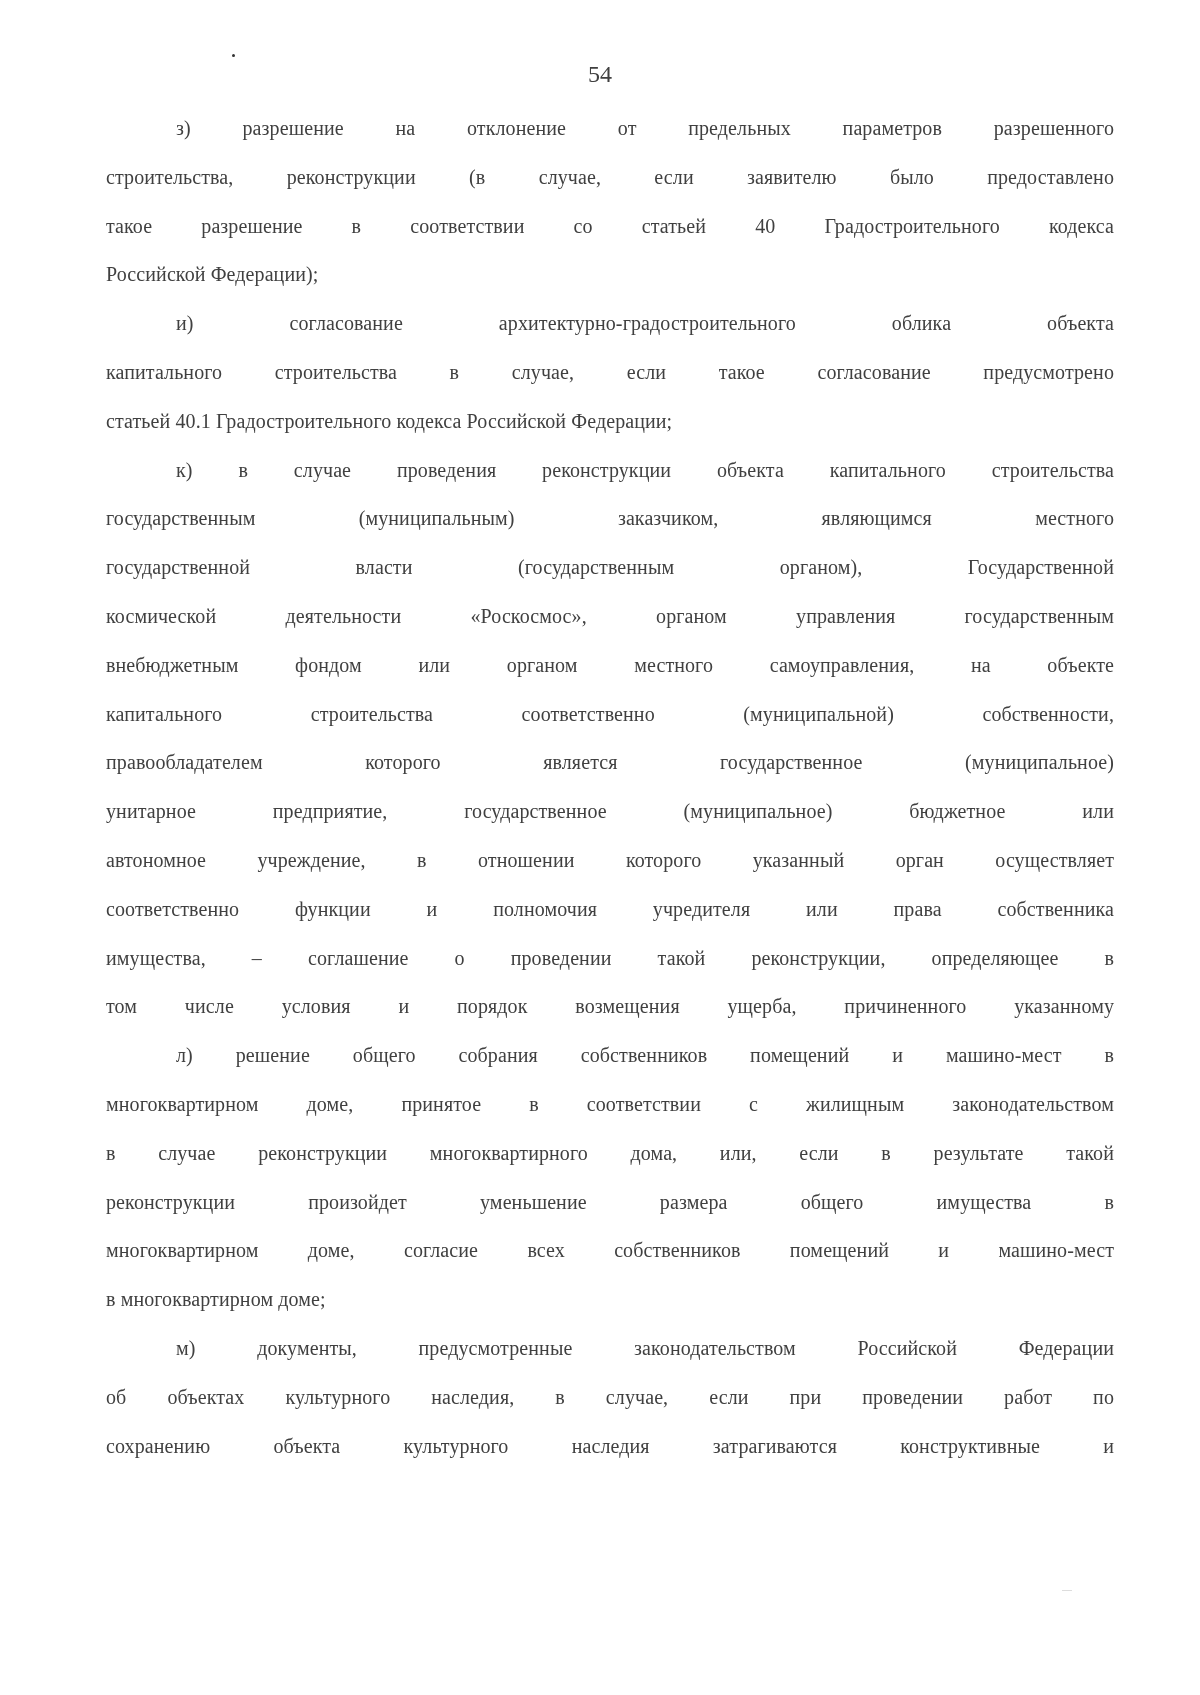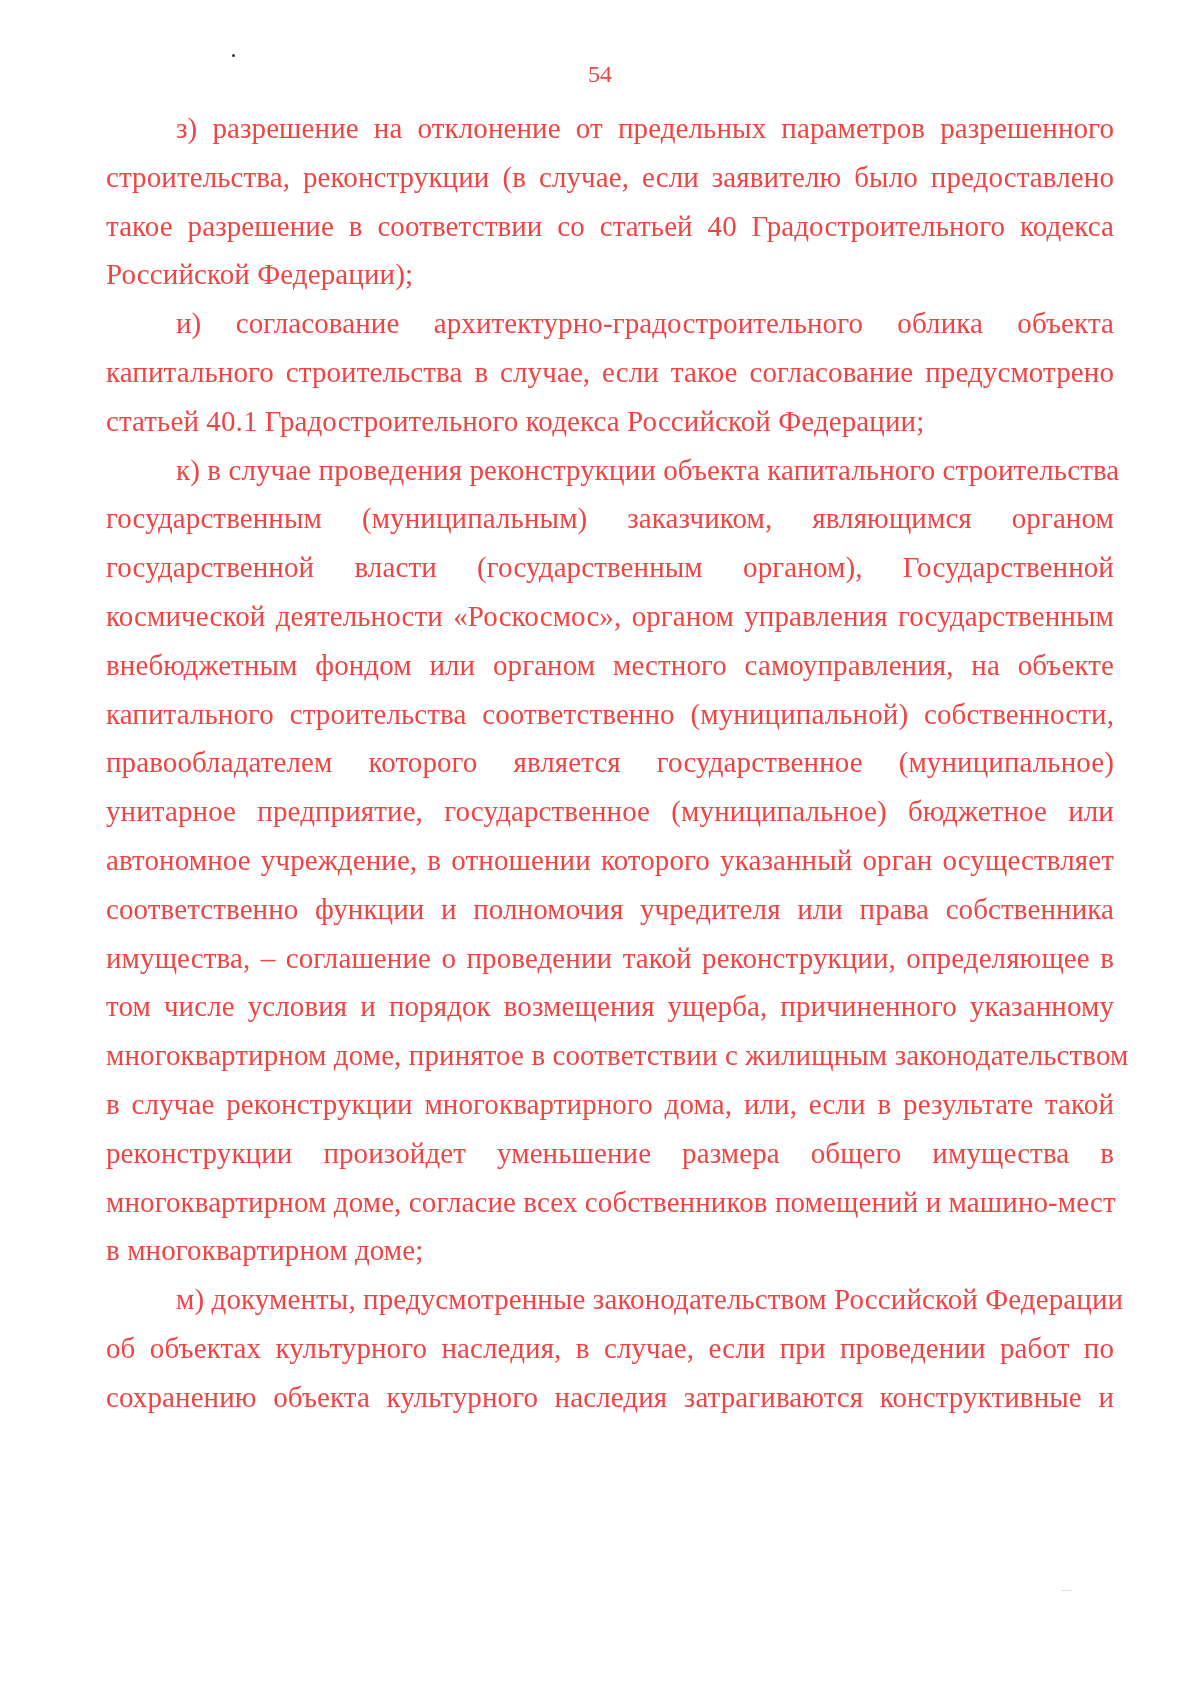--- a/index.html
+++ b/index.html
@@ -1,29 +1,29 @@
 <!DOCTYPE html>
 <html><head>
 <meta charset="utf-8">
 <style>
   html, body { margin: 0; padding: 0; background: #ffffff; }
   body { width: 1200px; height: 1695px; position: relative; overflow: hidden; }
   .page {
     position: absolute; left: 0; top: 0; width: 1200px; height: 1695px;
-    background: #ffffff; color: #ef4444;
+    background: #ffffff; color: #404040;
     font-family: "Liberation Serif", "DejaVu Serif", serif;
   }
   .dot { position: absolute; left: 232px; top: 54px; width: 3px; height: 3px; background: #333; border-radius: 50%; }
   .page-number {
     position: absolute; left: 0; width: 1200px; top: 60px; text-align: center;
     font-size: 24px; line-height: 28px;
   }
   .body-text { position: absolute; left: 106px; top: 104px; width: 1008px; }
   .line {
-    font-size: 29px; line-height: 48.8px; height: 48.8px; white-space: nowrap;
+    font-size: 20px; line-height: 48.8px; height: 48.8px; white-space: nowrap;
     text-align: justify; text-align-last: justify; letter-spacing: 0.1px;
   }
   .line.first { padding-left: 70px; }
   .line.last { text-align-last: left; }
   .corner-mark { position: absolute; left: 1062px; top: 1590px; width: 10px; height: 1px; background: #ddd; }
 </style>
 </head>
 <body>
 
 <div class="page">
@@ -40,34 +40,35 @@
     </div>
 
     <div>
       <div class="line first">и) согласование архитектурно-градостроительного облика объекта</div>
       <div class="line">капитального строительства в случае, если такое согласование предусмотрено</div>
       <div class="line last">статьей 40.1 Градостроительного кодекса Российской Федерации;</div>
     </div>
 
     <div>
       <div class="line first">к) в случае проведения реконструкции объекта капитального строительства</div>
-      <div class="line">государственным (муниципальным) заказчиком, являющимся органом</div>
+      <div class="line">государственным (муниципальным) заказчиком, являющимся местного</div>
       <div class="line">государственной власти (государственным органом), Государственной</div>
       <div class="line">космической деятельности «Роскосмос», органом управления государственным</div>
       <div class="line">внебюджетным фондом или органом местного самоуправления, на объекте</div>
       <div class="line">капитального строительства соответственно (муниципальной) собственности,</div>
       <div class="line">правообладателем которого является государственное (муниципальное)</div>
       <div class="line">унитарное предприятие, государственное (муниципальное) бюджетное или</div>
       <div class="line">автономное учреждение, в отношении которого указанный орган осуществляет</div>
       <div class="line">соответственно функции и полномочия учредителя или права собственника</div>
       <div class="line">имущества, – соглашение о проведении такой реконструкции, определяющее в</div>
       <div class="line">том числе условия и порядок возмещения ущерба, причиненного указанному</div>
     </div>
 
     <div>
+      <div class="line first">л) решение общего собрания собственников помещений и машино-мест в</div>
       <div class="line">многоквартирном доме, принятое в соответствии с жилищным законодательством</div>
       <div class="line">в случае реконструкции многоквартирного дома, или, если в результате такой</div>
       <div class="line">реконструкции произойдет уменьшение размера общего имущества в</div>
       <div class="line">многоквартирном доме, согласие всех собственников помещений и машино-мест</div>
       <div class="line last">в многоквартирном доме;</div>
     </div>
 
     <div>
       <div class="line first">м) документы, предусмотренные законодательством Российской Федерации</div>
       <div class="line">об объектах культурного наследия, в случае, если при проведении работ по</div>

